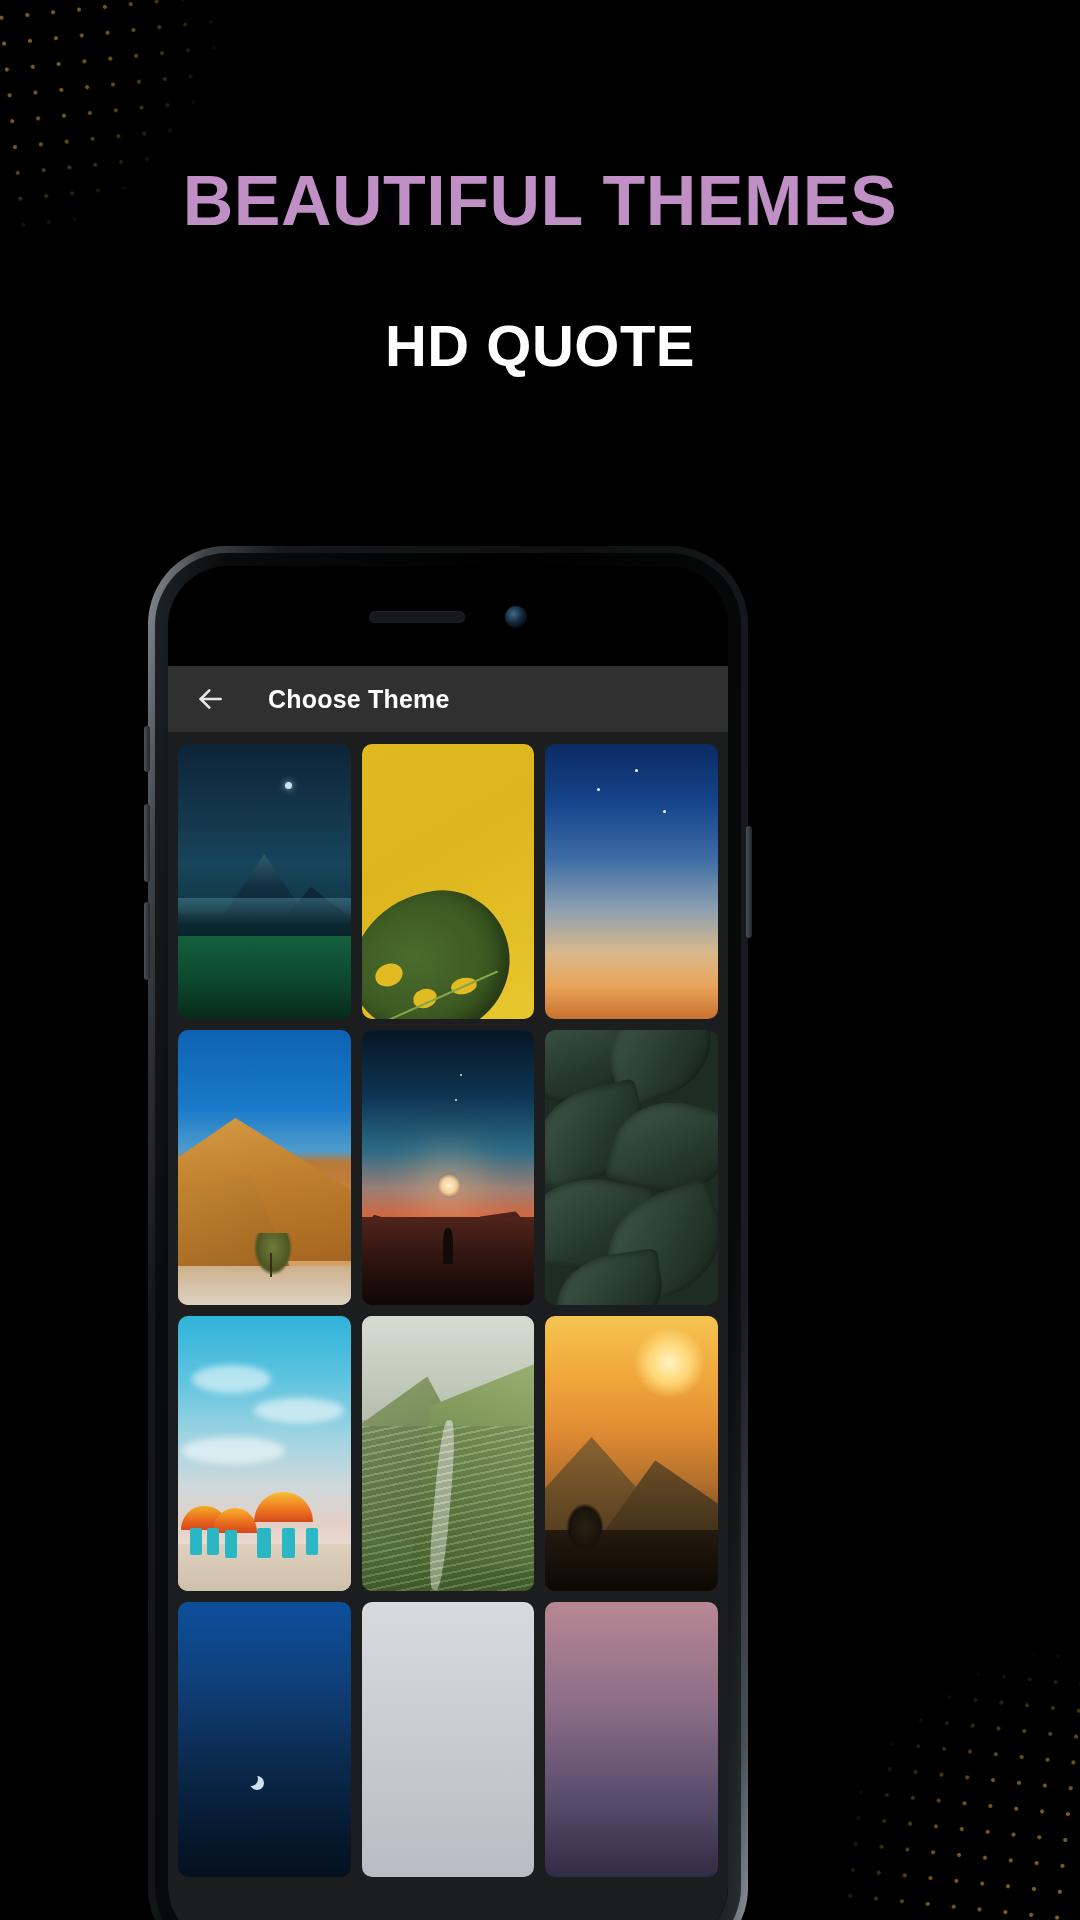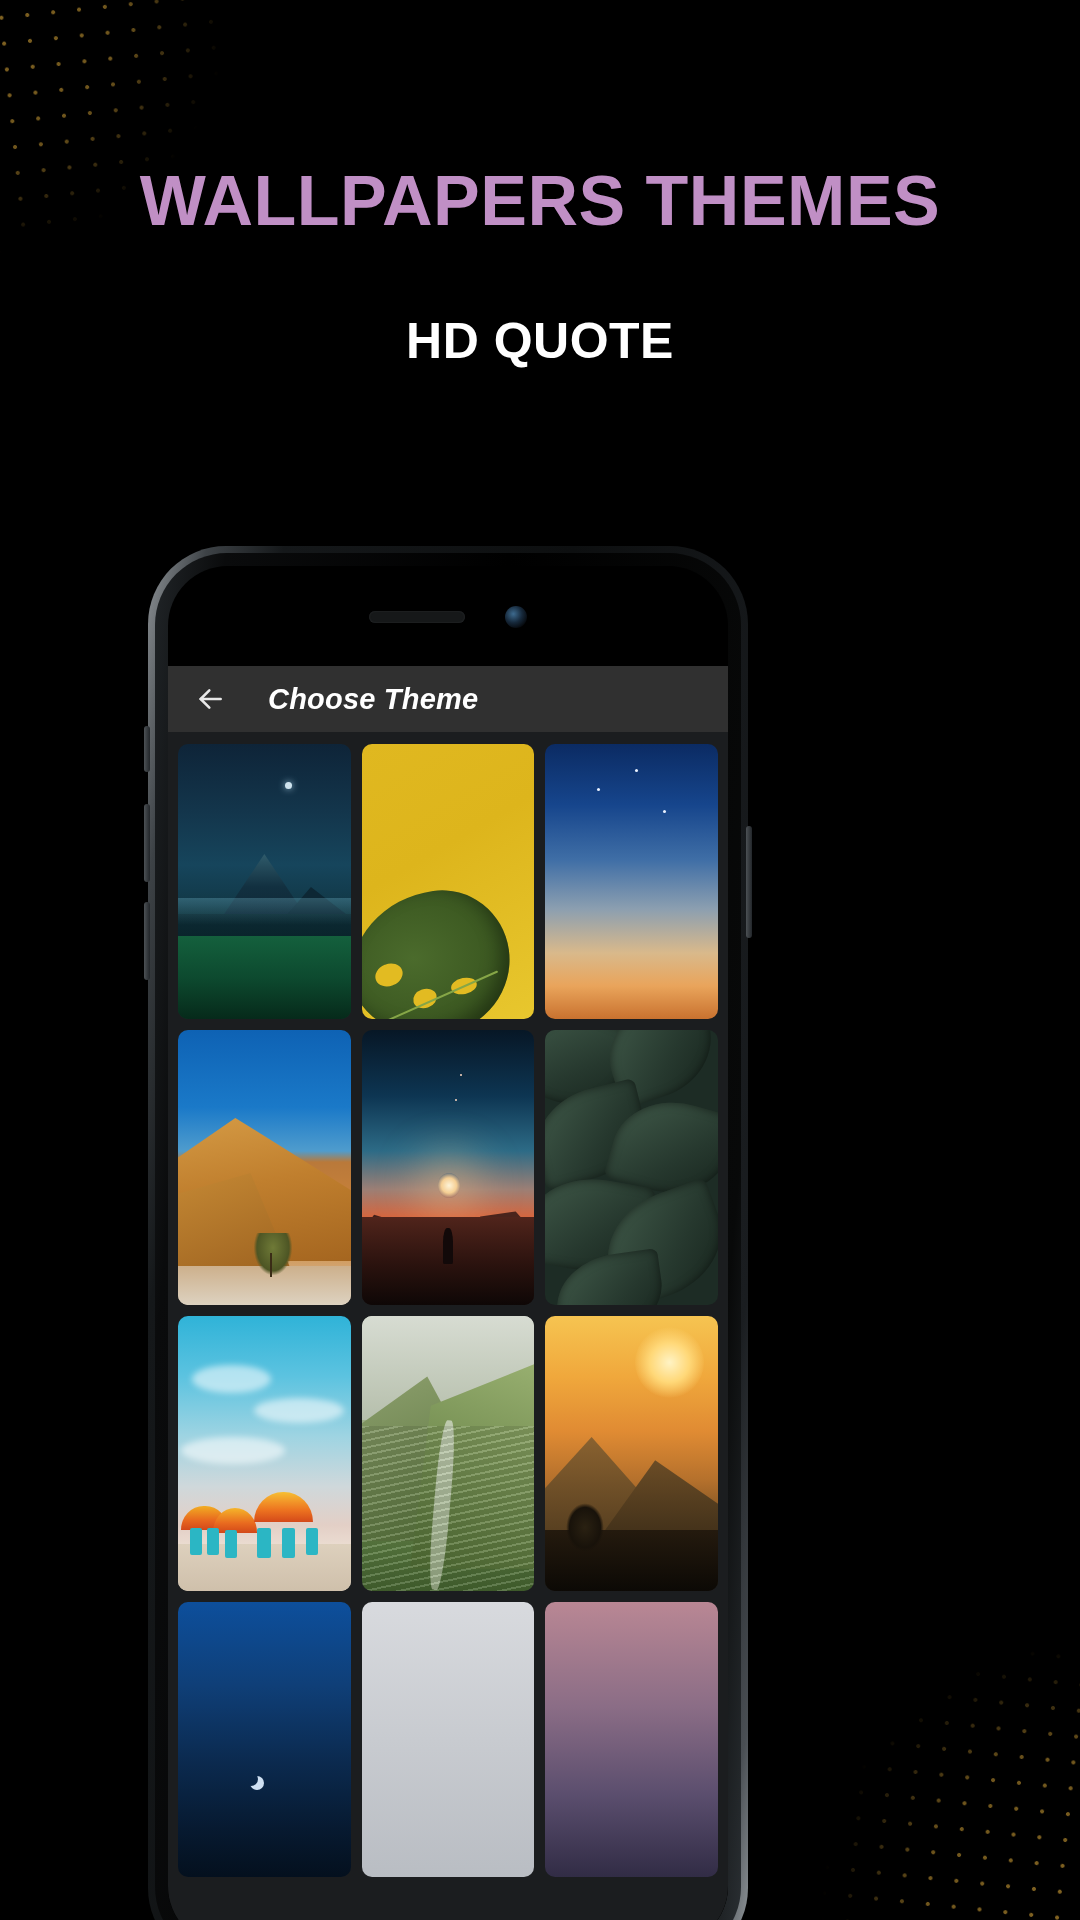--- a/index.html
+++ b/index.html
@@ -33,21 +33,21 @@
   
   .headline{
     position:absolute; left:0; right:0; top:166px;
     text-align:center; color:#c08fc5;
     font-size:70px; font-weight:700; letter-spacing:.5px; line-height:1;
     white-space:nowrap;
   }
   .subheading{
     position:absolute; left:0; right:0; top:312px;
     text-align:center; color:#ffffff;
-    font-size:50px; font-weight:700; line-height:1.18;
+    font-size:58px; font-weight:700; line-height:1.18;
     letter-spacing:.5px;
   }
   .subheading span{ display:block; }
 
   
   .phone{
     position:absolute; left:148px; top:546px;
     width:600px; height:1420px;
     border-radius:78px;
     background:linear-gradient(100deg,#8d9296 0%,#3d4246 7%,#15181a 16%,#0d0f10 50%,#1a1d20 86%,#4a4f54 95%,#9aa0a4 100%);
@@ -101,22 +101,22 @@
     height:66px; background:#303030;
     display:flex; align-items:center; padding:0 0 0 24px;
     position:relative;
   }
   .back-arrow{
     width:36px; height:36px; flex:0 0 auto;
     display:flex; align-items:center; justify-content:center;
   }
   .back-arrow svg{ display:block; }
   .appbar-title{
-    color:#fff; font-size:29px; font-weight:700;
-    margin-left:40px; letter-spacing:.2px;font-style:italic;
+    color:#fff; font-size:25px; font-weight:700;
+    margin-left:40px; letter-spacing:.2px;
   }
 
   .grid{
     padding:12px 10px 0 10px;
     display:grid;
     grid-template-columns:repeat(3,1fr);
     gap:11px;
     background:#1b1d1f;
     height:calc(100% - 66px);
     align-content:start;
@@ -265,21 +265,21 @@
 
   
   .t12{ background:linear-gradient(180deg,#b98794 0%,#8b6d86 38%,#5b4e6e 70%,#312c45 100%); }
 </style>
 </head>
 <body>
 
 <div class="dots dots-tl"></div>
 <div class="dots dots-br"></div>
 
-<div class="headline">WALLPAPERS THEMES</div>
+<div class="headline">BEAUTIFUL THEMES</div>
 
 <div class="subheading">
   <span>HD QUOTE</span>
 </div>
 
 <div class="phone">
   <div class="phone-inner">
 
     <i class="btn-side btn-left-1"></i>
     <i class="btn-side btn-left-2"></i>

